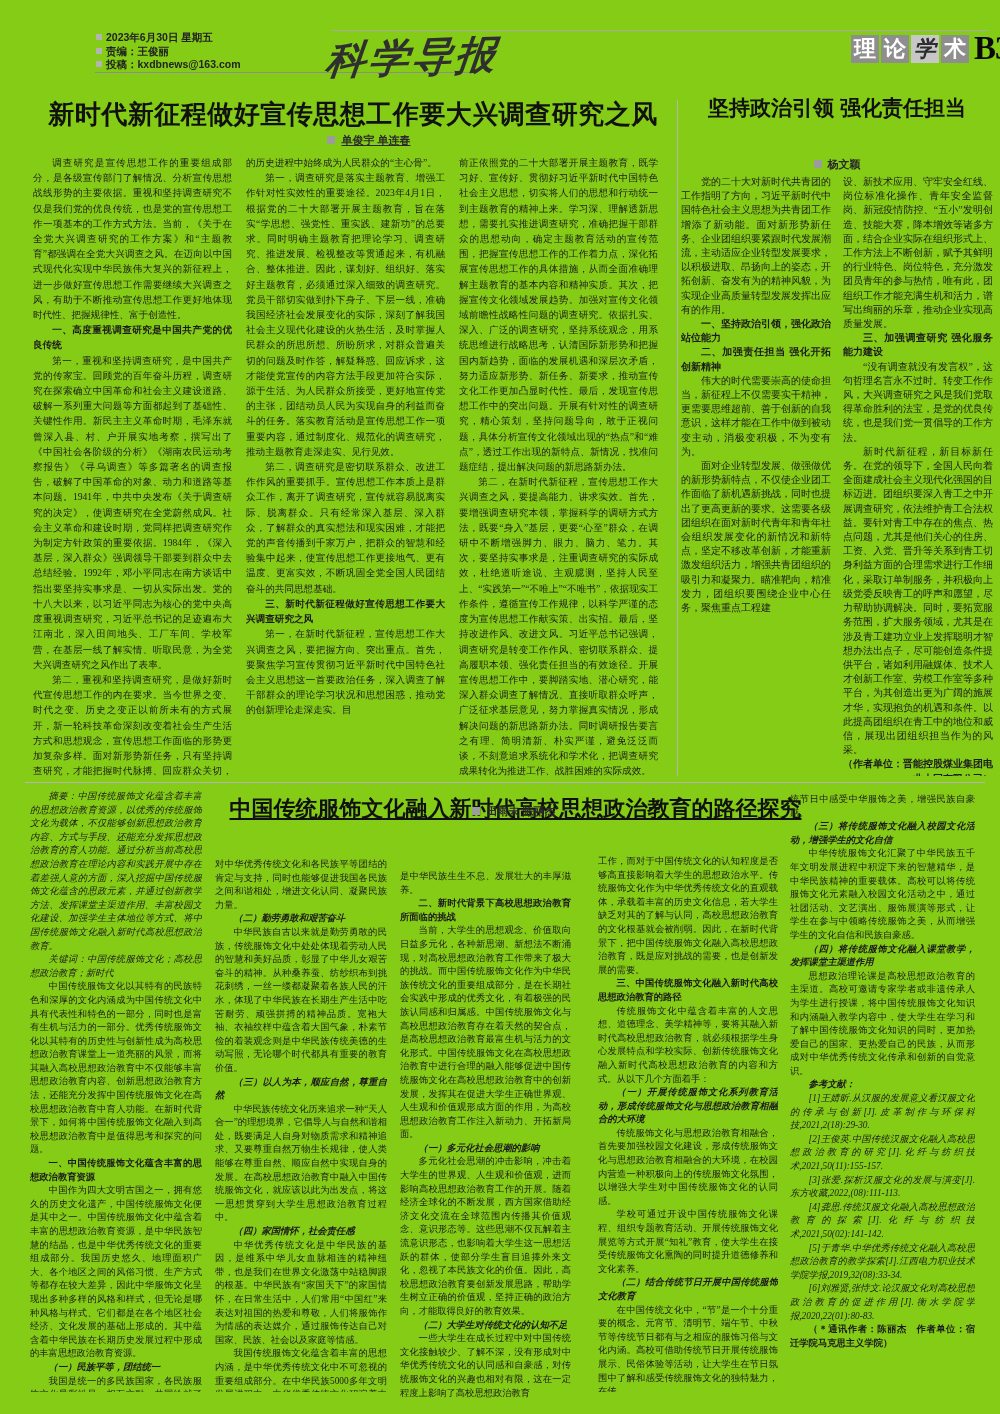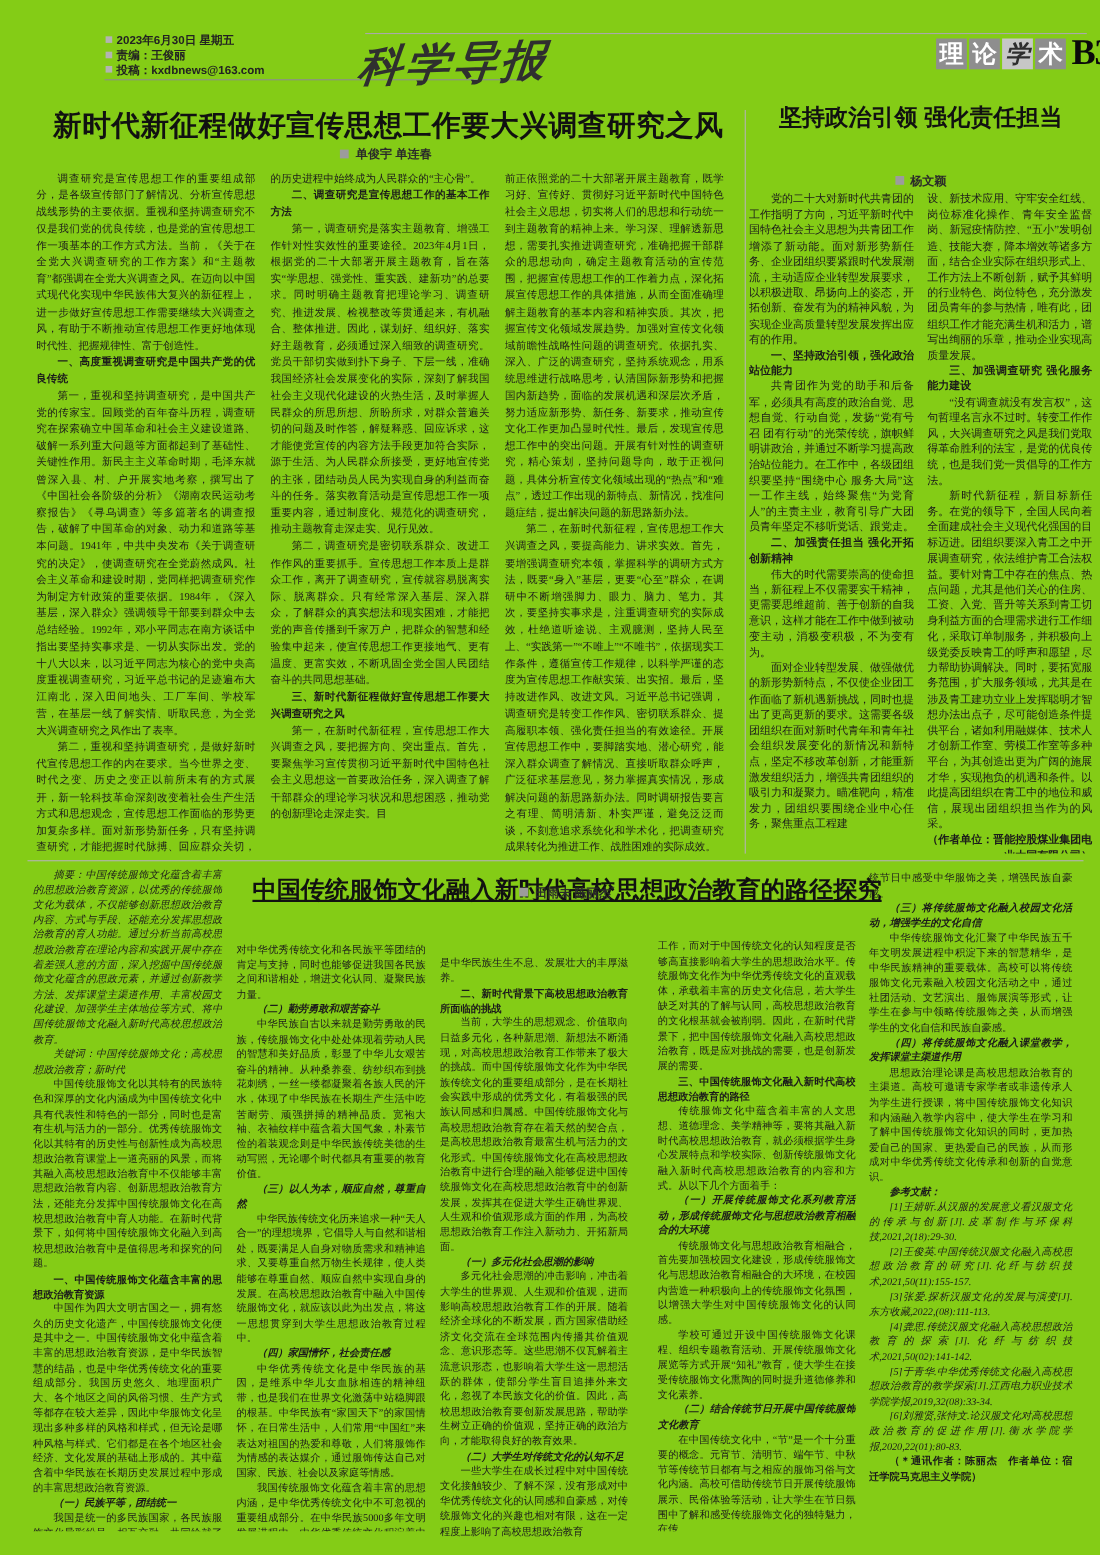--- a/index.html
+++ b/index.html
@@ -22,21 +22,21 @@
   
   .divider-v{left:677px;top:100px;width:1px;height:676px;background:#b4b4b4;}
   .divider-h{left:25px;top:782px;width:960px;height:1px;background:#b4b4b4;}
   
   .headline{font-family:"Liberation Sans","DejaVu Sans",sans-serif;font-weight:700;text-align:center;color:#111;}
   .hl-main{left:33px;top:97px;width:640px;font-size:26px;letter-spacing:.5px;}
   .hl-right{left:681px;top:94px;width:312px;font-size:21px;line-height:28px;}
   .hl-bottom{left:193px;top:794px;width:645px;font-size:22px;text-decoration:underline;}
   .byline{font-family:"Liberation Sans","DejaVu Sans",sans-serif;font-size:11px;font-weight:700;
           text-align:center;color:#2a2a2a;}
-  .by-main{left:31px;top:133px;width:640px;}
+  .by-main{left:49px;top:133px;width:640px;text-decoration:underline;}
   .by-right{left:681px;top:157px;width:312px;}
   .by-bottom{left:193px;top:804px;width:645px;}
   .byline .sq{display:inline-block;width:8px;height:8px;background:#9c9c9c;margin-right:6px;vertical-align:0;}
   .star{font-size:8px;vertical-align:4px;}
   
   .col{overflow:hidden;text-align:justify;}
   .main-cols{left:33px;top:155px;display:flex;gap:14px;align-items:flex-end;}
   .main-cols .col{width:199px;height:622px;font-size:9.6px;line-height:15.2px;}
   .right-cols{left:681px;top:175px;display:flex;gap:12px;}
   .right-cols .col{width:150px;height:601px;font-size:10px;line-height:14.2px;}
@@ -81,21 +81,20 @@
   <div class="abs byline by-main"><span class="sq"></span><span>单俊宇 单连春</span></div>
   <div class="abs main-cols">
     <div class="col">
         <div class="blk p">调查研究是宣传思想工作的重要组成部分，是各级宣传部门了解情况、分析宣传思想战线形势的主要依据。重视和坚持调查研究不仅是我们党的优良传统，也是党的宣传思想工作一项基本的工作方式方法。当前，《关于在全党大兴调查研究的工作方案》和“主题教育”都强调在全党大兴调查之风。在迈向以中国式现代化实现中华民族伟大复兴的新征程上，进一步做好宣传思想工作需要继续大兴调查之风，有助于不断推动宣传思想工作更好地体现时代性、把握规律性、富于创造性。</div>
         <div class="blk h">一、高度重视调查研究是中国共产党的优良传统</div>
         <div class="blk p">第一，重视和坚持调查研究，是中国共产党的传家宝。回顾党的百年奋斗历程，调查研究在探索确立中国革命和社会主义建设道路、破解一系列重大问题等方面都起到了基础性、关键性作用。新民主主义革命时期，毛泽东就曾深入县、村、户开展实地考察，撰写出了《中国社会各阶级的分析》《湖南农民运动考察报告》《寻乌调查》等多篇著名的调查报告，破解了中国革命的对象、动力和道路等基本问题。1941年，中共中央发布《关于调查研究的决定》，使调查研究在全党蔚然成风。社会主义革命和建设时期，党同样把调查研究作为制定方针政策的重要依据。1984年，《深入基层，深入群众》强调领导干部要到群众中去总结经验。1992年，邓小平同志在南方谈话中指出要坚持实事求是、一切从实际出发。党的十八大以来，以习近平同志为核心的党中央高度重视调查研究，习近平总书记的足迹遍布大江南北，深入田间地头、工厂车间、学校军营，在基层一线了解实情、听取民意，为全党大兴调查研究之风作出了表率。</div>
         <div class="blk p">第二，重视和坚持调查研究，是做好新时代宣传思想工作的内在要求。当今世界之变、时代之变、历史之变正以前所未有的方式展开，新一轮科技革命深刻改变着社会生产生活方式和思想观念，宣传思想工作面临的形势更加复杂多样。面对新形势新任务，只有坚持调查研究，才能把握时代脉搏、回应群众关切，使党的宣传思想工作在守正创新中不断增强传播力、引导力、影响力、公信力，在团结带领人民</div>
       </div>
     <div class="col">
         <div class="blk cont">的历史进程中始终成为人民群众的“主心骨”。</div>
-        <div class="blk h">二、调查研究是宣传思想工作的基本工作方法</div>
         <div class="blk p">第一，调查研究是落实主题教育、增强工作针对性实效性的重要途径。2023年4月1日，根据党的二十大部署开展主题教育，旨在落实“学思想、强党性、重实践、建新功”的总要求。同时明确主题教育把理论学习、调查研究、推进发展、检视整改等贯通起来，有机融合、整体推进。因此，谋划好、组织好、落实好主题教育，必须通过深入细致的调查研究。党员干部切实做到扑下身子、下层一线，准确我国经济社会发展变化的实际，深刻了解我国社会主义现代化建设的火热生活，及时掌握人民群众的所思所想、所盼所求，对群众普遍关切的问题及时作答，解疑释惑、回应诉求，这才能使党宣传的内容方法手段更加符合实际，源于生活、为人民群众所接受，更好地宣传党的主张，团结动员人民为实现自身的利益而奋斗的任务。落实教育活动是宣传思想工作一项重要内容，通过制度化、规范化的调查研究，推动主题教育走深走实、见行见效。</div>
         <div class="blk p">第二，调查研究是密切联系群众、改进工作作风的重要抓手。宣传思想工作本质上是群众工作，离开了调查研究，宣传就容易脱离实际、脱离群众。只有经常深入基层、深入群众，了解群众的真实想法和现实困难，才能把党的声音传播到千家万户，把群众的智慧和经验集中起来，使宣传思想工作更接地气、更有温度、更富实效，不断巩固全党全国人民团结奋斗的共同思想基础。</div>
         <div class="blk h">三、新时代新征程做好宣传思想工作要大兴调查研究之风</div>
         <div class="blk p">第一，在新时代新征程，宣传思想工作大兴调查之风，要把握方向、突出重点。首先，要聚焦学习宣传贯彻习近平新时代中国特色社会主义思想这一首要政治任务，深入调查了解干部群众的理论学习状况和思想困惑，推动党的创新理论走深走实。目</div>
       </div>
     <div class="col">
         <div class="blk cont">前正依照党的二十大部署开展主题教育，既学习好、宣传好、贯彻好习近平新时代中国特色社会主义思想，切实将人们的思想和行动统一到主题教育的精神上来。学习深、理解透新思想，需要扎实推进调查研究，准确把握干部群众的思想动向，确定主题教育活动的宣传范围，把握宣传思想工作的工作着力点，深化拓展宣传思想工作的具体措施，从而全面准确理解主题教育的基本内容和精神实质。其次，把握宣传文化领域发展趋势。加强对宣传文化领域前瞻性战略性问题的调查研究。依据扎实、深入、广泛的调查研究，坚持系统观念，用系统思维进行战略思考，认清国际新形势和把握国内新趋势，面临的发展机遇和深层次矛盾，努力适应新形势、新任务、新要求，推动宣传文化工作更加凸显时代性。最后，发现宣传思想工作中的突出问题。开展有针对性的调查研究，精心策划，坚持问题导向，敢于正视问题，具体分析宣传文化领域出现的“热点”和“难点”，透过工作出现的新特点、新情况，找准问题症结，提出解决问题的新思路新办法。</div>
         <div class="blk p">第二，在新时代新征程，宣传思想工作大兴调查之风，要提高能力、讲求实效。首先，要增强调查研究本领，掌握科学的调研方式方法，既要“身入”基层，更要“心至”群众，在调研中不断增强脚力、眼力、脑力、笔力。其次，要坚持实事求是，注重调查研究的实际成效，杜绝道听途说、主观臆测，坚持人民至上、“实践第一”“不唯上”“不唯书”，依据现实工作条件，遵循宣传工作规律，以科学严谨的态度为宣传思想工作献实策、出实招。最后，坚持改进作风、改进文风。习近平总书记强调，调查研究是转变工作作风、密切联系群众、提高履职本领、强化责任担当的有效途径。开展宣传思想工作中，要脚踏实地、潜心研究，能深入群众调查了解情况、直接听取群众呼声，广泛征求基层意见，努力掌握真实情况，形成解决问题的新思路新办法。同时调研报告要言之有理、简明清新、朴实严谨，避免泛泛而谈，不刻意追求系统化和学术化，把调查研究成果转化为推进工作、战胜困难的实际成效。</div>
       </div>
   </div>
@@ -103,21 +102,20 @@
   <div class="abs divider-v"></div>
 
   <div class="abs headline hl-right">
     <div>坚持政治引领 强化责任担当</div>
   </div>
   <div class="abs byline by-right"><span class="sq"></span><span>杨文颖</span></div>
   <div class="abs right-cols">
     <div class="col">
         <div class="blk p">党的二十大对新时代共青团的工作指明了方向，习近平新时代中国特色社会主义思想为共青团工作增添了新动能。面对新形势新任务、企业团组织要紧跟时代发展潮流，主动适应企业转型发展要求，以积极进取、昂扬向上的姿态，开拓创新、奋发有为的精神风貌，为实现企业高质量转型发展发挥出应有的作用。</div>
         <div class="blk h">一、坚持政治引领，强化政治站位能力</div>
-        <div class="blk p">共青团作为党的助手和后备军，必须具有高度的政治自觉、思想自觉、行动自觉，发扬“党有号召 团有行动”的光荣传统，旗帜鲜明讲政治，并通过不断学习提高政治站位能力。在工作中，各级团组织要坚持“围绕中心 服务大局”这一工作主线，始终聚焦“为党育人”的主责主业，教育引导广大团员青年坚定不移听党话、跟党走。</div>
         <div class="blk h">二、加强责任担当 强化开拓创新精神</div>
         <div class="blk p">伟大的时代需要崇高的使命担当，新征程上不仅需要实干精神，更需要思维超前、善于创新的自我意识，这样才能在工作中做到被动变主动，消极变积极，不为变有为。</div>
         <div class="blk p">面对企业转型发展、做强做优的新形势新特点，不仅使企业团工作面临了新机遇新挑战，同时也提出了更高更新的要求。这需要各级团组织在面对新时代青年和青年社会组织发展变化的新情况和新特点，坚定不移改革创新，才能重新激发组织活力，增强共青团组织的吸引力和凝聚力。瞄准靶向，精准发力，团组织要围绕企业中心任务，聚焦重点工程建</div>
       </div>
     <div class="col">
         <div class="blk cont">设、新技术应用、守牢安全红线、岗位标准化操作、青年安全监督岗、新冠疫情防控、“五小”发明创造、技能大赛，降本增效等诸多方面，结合企业实际在组织形式上、工作方法上不断创新，赋予其鲜明的行业特色、岗位特色，充分激发团员青年的参与热情，唯有此，团组织工作才能充满生机和活力，谱写出绚丽的乐章，推动企业实现高质量发展。</div>
         <div class="blk h">三、加强调查研究 强化服务能力建设</div>
         <div class="blk p">“没有调查就没有发言权”，这句哲理名言永不过时。转变工作作风，大兴调查研究之风是我们党取得革命胜利的法宝，是党的优良传统，也是我们党一贯倡导的工作方法。</div>
         <div class="blk p">新时代新征程，新目标新任务。在党的领导下，全国人民向着全面建成社会主义现代化强国的目标迈进。团组织要深入青工之中开展调查研究，依法维护青工合法权益。要针对青工中存在的焦点、热点问题，尤其是他们关心的住房、工资、入党、晋升等关系到青工切身利益方面的合理需求进行工作细化，采取订单制服务，并积极向上级党委反映青工的呼声和愿望，尽力帮助协调解决。同时，要拓宽服务范围，扩大服务领域，尤其是在涉及青工建功立业上发挥聪明才智想办法出点子，尽可能创造条件提供平台，诸如利用融媒体、技术人才创新工作室、劳模工作室等多种平台，为其创造出更为广阔的施展才华，实现抱负的机遇和条件。以此提高团组织在青工中的地位和威信，展现出团组织担当作为的风采。</div>
         <div class="blk sig">（作者单位：晋能控股煤业集团电业大同有限公司）</div>

